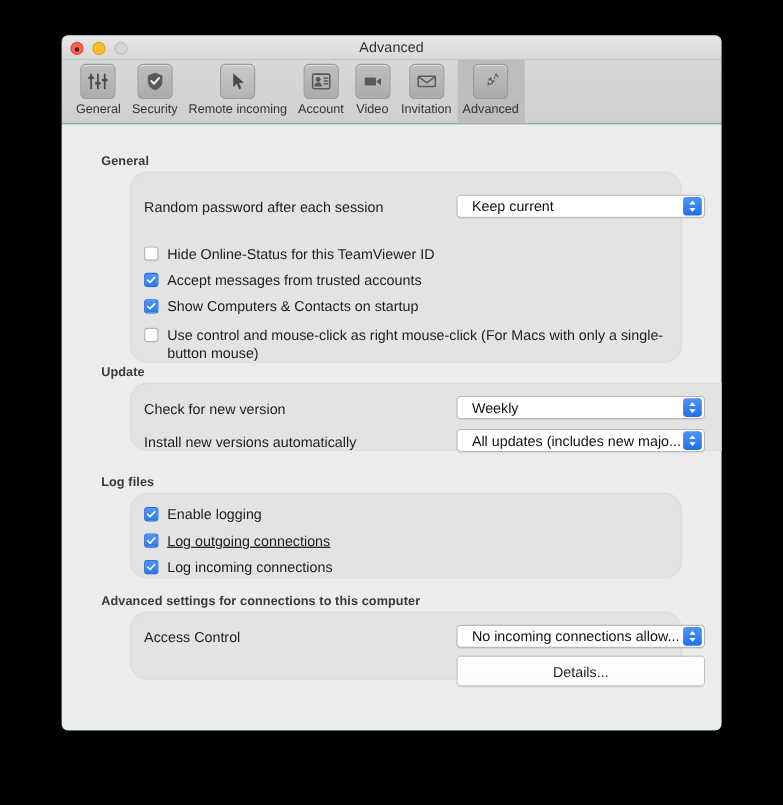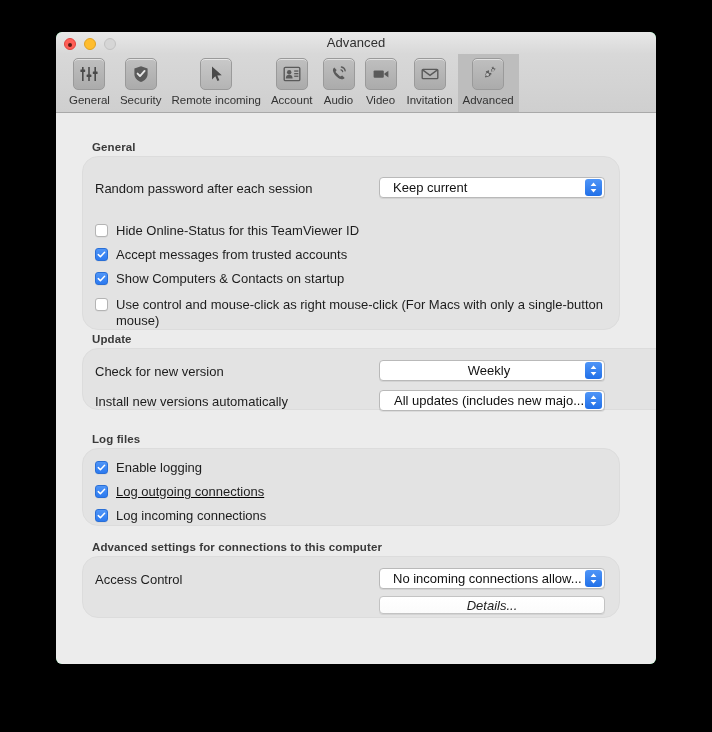--- a/index.html
+++ b/index.html
@@ -125,20 +125,21 @@
     color: #3a3a3a;
     margin: 0 0 3px 10px;
     letter-spacing: 0.1px;
   }
   .groupbox {
     background: #e3e3e3;
     border: 1px solid #dcdcdc;
     border-radius: 16px;
     box-sizing: border-box;
     position: relative;
+    margin-left: 36px;
   }
 
   .row {
     display: flex;
     align-items: center;
     position: absolute;
   }
   .field-label {
     font-size: 13px;
     color: #1d1d1d;
@@ -206,32 +207,31 @@
     font-size: 13px;
     color: #1d1d1d;
     margin-left: 8px;
     line-height: 16px;
     max-width: 490px;
   }
 
   
   .pushbtn {
     position: absolute;
-    height: 18px;
+    height: 28px;
     background: linear-gradient(to bottom, #ffffff 0%, #fbfbfb 100%);
     border: 1px solid #c3c3c3;
     border-radius: 4px;
     box-sizing: border-box;
     display: flex;
     align-items: center;
     justify-content: center;
     font-size: 13px;
     color: #1d1d1d;
     box-shadow: 0 1px 0.5px rgba(0,0,0,0.07);
-    font-style: italic;
   }
 </style>
 </head>
 <body>
 
 <div id="window">
 
   <div id="titlebar">
     <div id="traffic">
       <div class="light close"></div>
@@ -288,30 +288,20 @@
           <g fill="#5a5a5a">
             <rect x="12.2" y="6.4" width="4.2" height="1.3"></rect>
             <rect x="12.2" y="9.0" width="4.2" height="1.3"></rect>
             <rect x="12.2" y="11.6" width="4.2" height="1.3"></rect>
           </g>
         </svg>
       </div>
       <div class="label">Account</div>
     </div>
 
-    <div class="tab">
-      <div class="icon-box">
-        <svg width="20" height="20" viewBox="0 0 20 20">
-          <path d="M5.2 3.4 C4.2 4.4 3.6 5.6 4.1 7.2 C5.1 10.6 8.4 14 11.8 15.1 C13.4 15.6 14.7 15 15.7 14 L13.2 11.5 L11.1 12.6 L6.5 8 L7.6 5.9 Z" fill="#5a5a5a"></path>
-          <path d="M12.4 3.0 C14.3 3.3 15.9 4.9 16.2 6.8" stroke="#5a5a5a" stroke-width="1.3" fill="none" stroke-linecap="round"></path>
-          <path d="M12.0 5.8 C12.9 6.0 13.5 6.6 13.7 7.5" stroke="#5a5a5a" stroke-width="1.3" fill="none" stroke-linecap="round"></path>
-        </svg>
-      </div>
-      <div class="label">Audio</div>
-    </div>
 
     <div class="tab">
       <div class="icon-box">
         <svg width="20" height="20" viewBox="0 0 20 20">
           <rect x="2.6" y="6.4" width="10.2" height="7.4" rx="1.1" fill="#5a5a5a"></rect>
           <path d="M13.4 9.6 L17.4 6.8 V13.4 L13.4 10.6 Z" fill="#5a5a5a"></path>
         </svg>
       </div>
       <div class="label">Video</div>
     </div>
@@ -387,21 +377,21 @@
         <div class="cb-row" style="left:12px; top:140px;">
           <span class="cbox"></span>
           <span class="cb-label">Use control and mouse-click as right mouse-click (For Macs with only a single-button mouse)</span>
         </div>
 
       </div>
     </div>
 
     <div class="section" style="left:26px; top:220px; width:598px;">
       <div class="section-title">Update</div>
-      <div class="groupbox" style="height:62px;text-align:center;">
+      <div class="groupbox" style="height:62px;">
 
         <div class="row" style="left:12px; top:15px;">
           <span class="field-label">Check for new version</span>
         </div>
         <div class="popup" style="left:296px; top:11px; width:226px;">
           <span class="val">Weekly</span>
           <span class="arrows">
             <svg width="9" height="13" viewBox="0 0 9 13">
               <path d="M4.5 1.6 L7.4 5.0 H1.6 Z" fill="#ffffff"></path>
               <path d="M4.5 11.4 L1.6 8.0 H7.4 Z" fill="#ffffff"></path>

